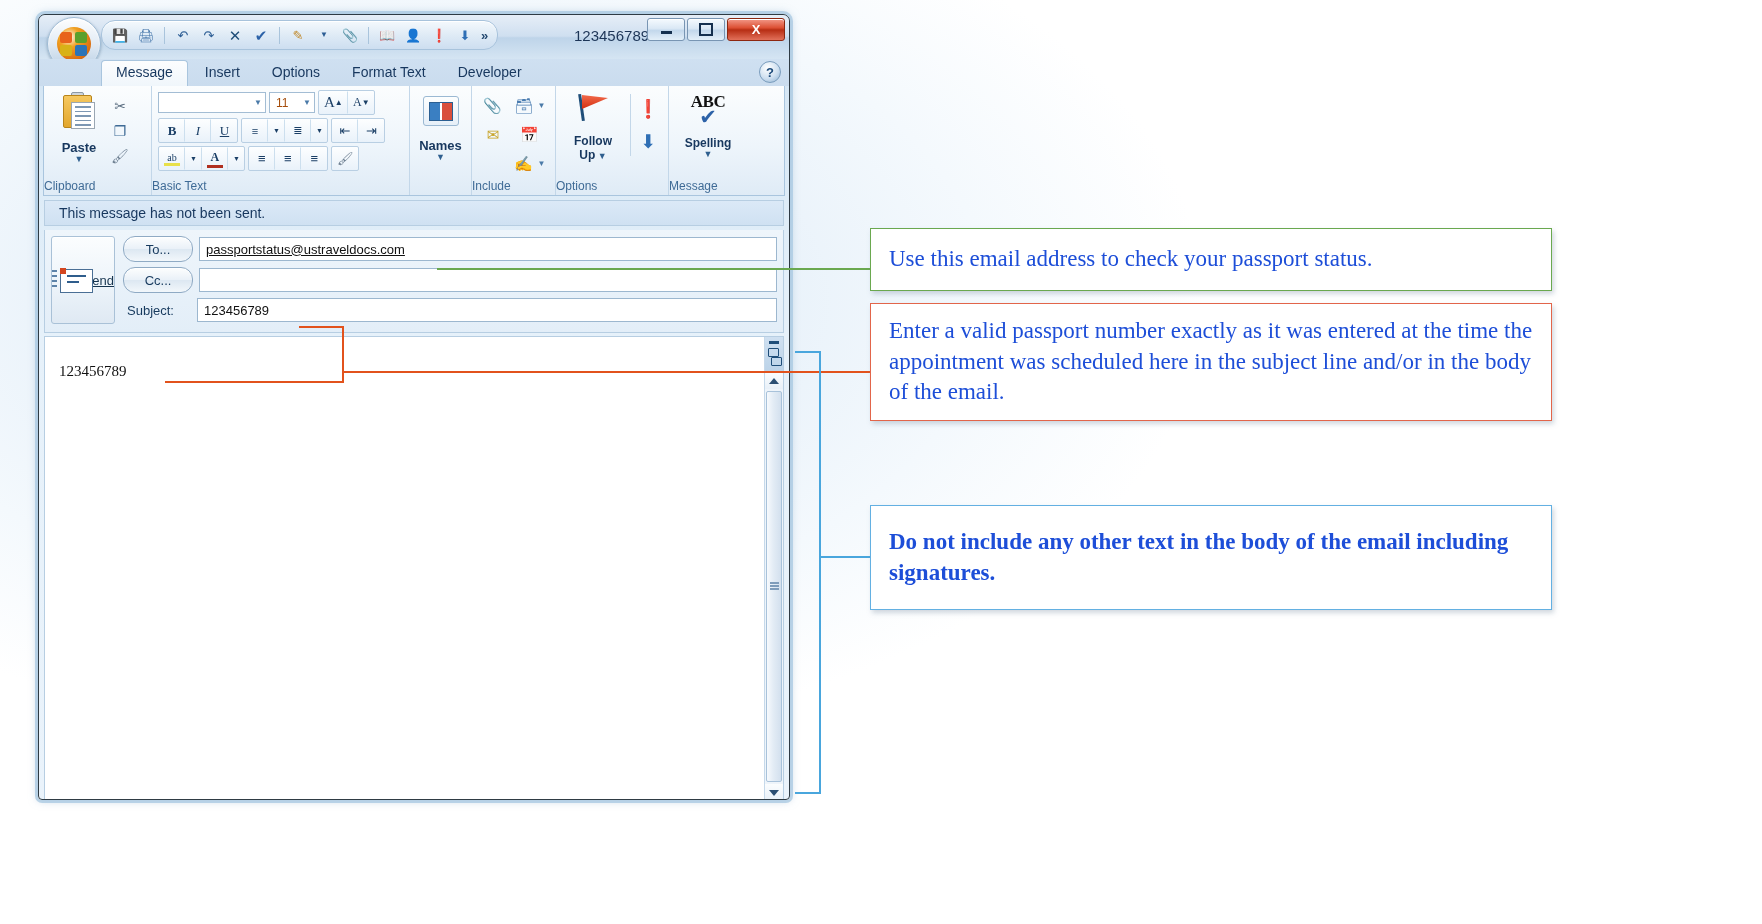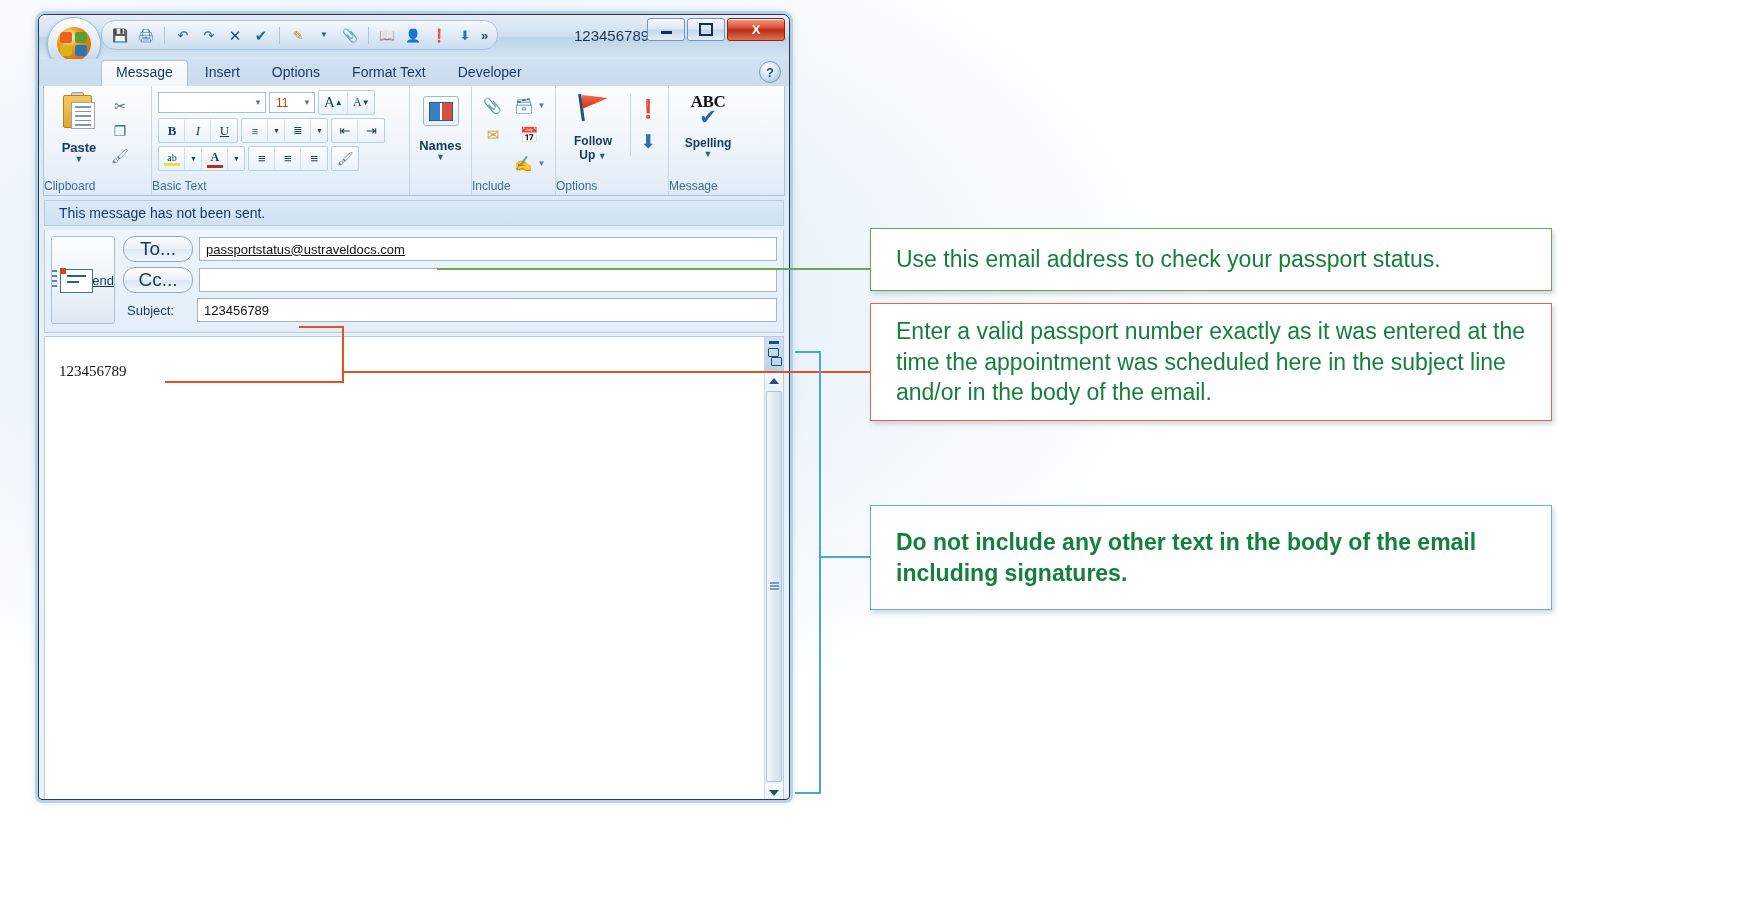--- a/index.html
+++ b/index.html
@@ -297,21 +297,21 @@
     background: repeating-linear-gradient(180deg,#5c82a8 0 2px, transparent 2px 5px);}
   .send-lbl { font-size:13px; color:#16344f; }
   .send-lbl u { text-decoration: underline; }
 
   .fields { flex: 1; display: flex; flex-direction: column; gap: 5px; }
   .frow { display: flex; align-items: center; gap: 6px; }
   .fbtn {
     width: 68px; height: 24px;
     border: 1px solid #8faac4; border-radius: 12px;
     background: linear-gradient(180deg,#fdfefe 0%,#eaf1f8 48%,#dde8f2 52%,#f2f7fb 100%);
-    font-size: 19px; color: #173a5e;
+    font-size: 13px; color: #173a5e;
     display: flex; align-items: center; justify-content: center;
     box-shadow: inset 0 1px 0 #fff;
   }
   .flab { width: 68px; font-size: 13px; color: #173a5e; text-align:left; padding-left:4px; box-sizing:border-box;}
   .finput {
     flex: 1; height: 24px;
     border: 1px solid #9cb7cf;
     background: #ffffff;
     font-size: 13px; color: #111;
     display: flex; align-items: center;
@@ -373,21 +373,21 @@
 
   
   .callout {
     position: absolute;
     background: #ffffff;
     box-sizing: border-box;
     display: flex; align-items: center;
     padding: 10px 18px;
     box-shadow: 2px 3px 5px rgba(120,140,160,.35);
   }
-  .callout p { margin:7px; font-size:23px; color:#15803d; line-height:1.32; font-family:Liberation Sans, sans-serif;}
+  .callout p { margin:0; font-size:23px; color:#1d4ed8; line-height:1.32; font-family:Liberation Serif, serif;}
   .callout.c1 { left: 870px; top: 228px; width: 682px; height: 63px; border: 1.5px solid #6aa84f; }
   .callout.c2 { left: 870px; top: 303px; width: 682px; height: 118px; border: 1.5px solid #e2654a; }
   .callout.c3 { left: 870px; top: 505px; width: 682px; height: 105px; border: 1.5px solid #63b0e2; }
   .callout.c3 p { font-weight: bold; }
 
   
   .ln { position: absolute; background: #000; }
 
   
   .ln-green { left: 437px; top: 268px; width: 433px; height: 2px; background:#6aa84f; }

